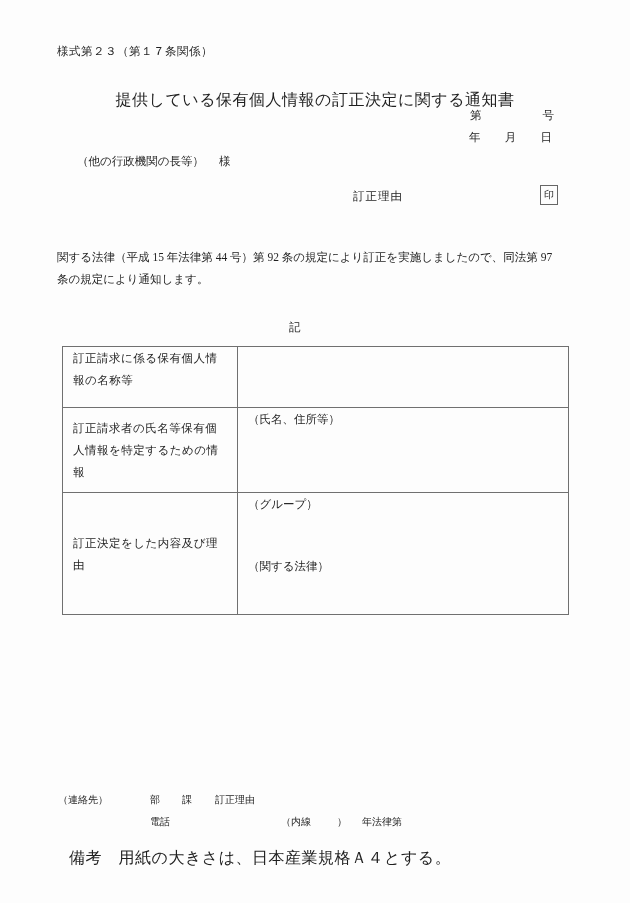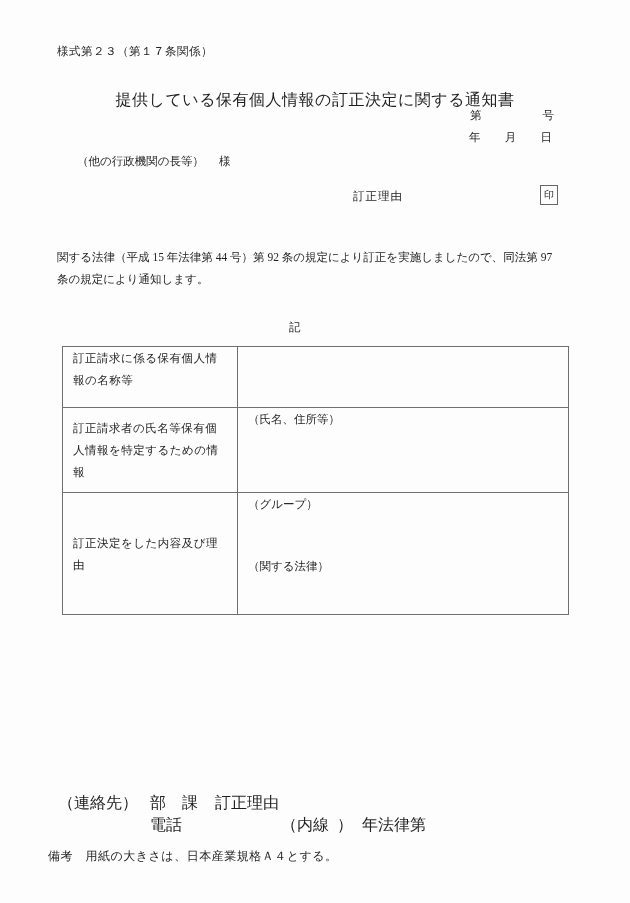--- a/index.html
+++ b/index.html
@@ -33,23 +33,23 @@
   table.form td{
     border:1px solid #707070;
     font-size:11.5px;line-height:22px;
     padding:0 10px;
     overflow:hidden;
   }
   td.lbl{letter-spacing:0.5px;}
   td.top{vertical-align:top;padding-top:8px;margin-left:32px;}
   td.mid{vertical-align:middle;}
   .v2{margin-top:40px;}
-  .contact-line{font-size:16px;text-align:center;}
+  .contact-line{font-size:10px;text-align:center;}
   .fx{position:absolute;white-space:nowrap;}
-  .footer-note{left:48px;top:848px;font-size:12px;letter-spacing:0.5px;}
+  .footer-note{left:69px;top:848px;font-size:16px;letter-spacing:0.5px;}
 </style>
 </head>
 <body>
 
 <div class="sheet">
 
   <div class="abs form-number">様式第２３（第１７条関係）</div>
 
   <div class="abs doc-title">提供している保有個人情報の訂正決定に関する通知書</div>
 

